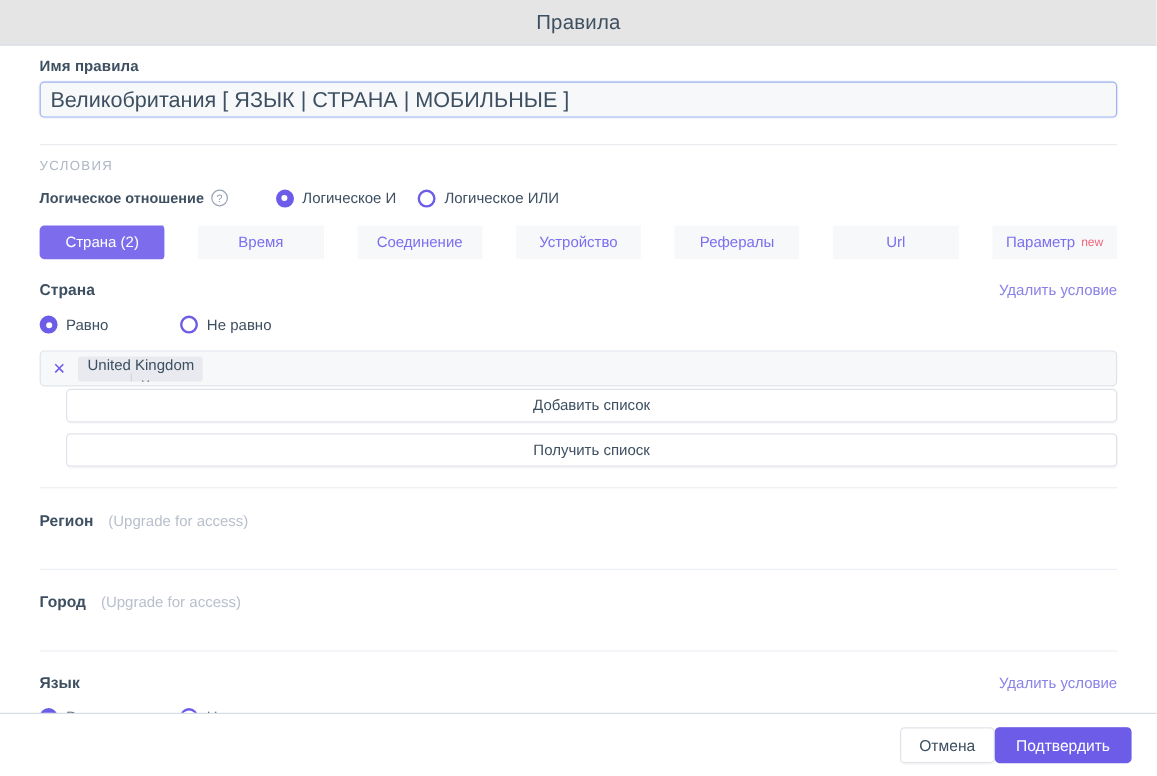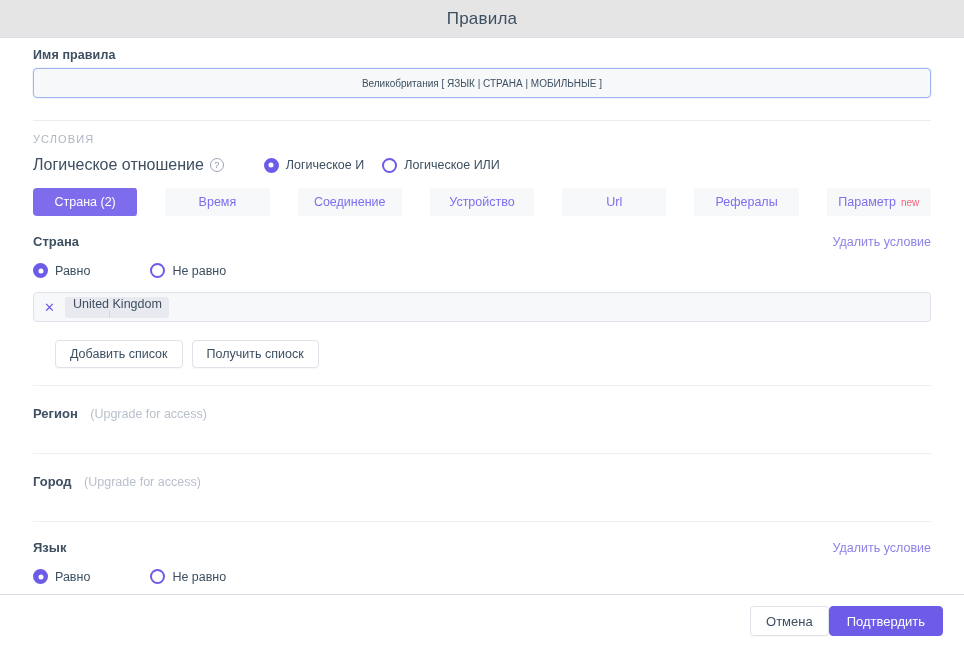--- a/index.html
+++ b/index.html
@@ -58,26 +58,25 @@
   }
 
   .rule-name-input {
     display: block;
     width: 898px;
     height: 30px;
     border: 1px solid #9eb3f0;
     border-radius: 4px;
     background: #f7f8fa;
     padding: 0 8px;
-    font-size: 10px;
+    font-size: 18px;
     color: #3d4f60;
     font-family: "Liberation Sans", "DejaVu Sans", sans-serif;
     outline: none;
     box-shadow: 0 0 0 1px rgba(120,140,230,0.10);
-    text-align: center;
   }
 
   .spacer-line {
     height: 1px;
     background: #e9ecf1;
     margin: 22px 0 0 0;
   }
 
   .section-caption {
     font-size: 11px;
@@ -89,22 +88,22 @@
 
   
   .logic-row {
     display: flex;
     align-items: center;
     gap: 0;
     margin-bottom: 13px;
     height: 20px;
   }
   .logic-label {
-    font-size: 16px;
-    font-weight: normal;
+    font-size: 12px;
+    font-weight: bold;
     color: #3d4f60;
   }
   .help-icon {
     display: inline-flex;
     align-items: center;
     justify-content: center;
     width: 14px;
     height: 14px;
     border: 1px solid #9aa4b4;
     border-radius: 50%;
@@ -266,22 +265,23 @@
     color: #3d4f60;
     cursor: pointer;
     line-height: 21px;
     height: 21px;
   }
 
   
   .btn-row {
     display: flex;
     gap: 9px;
-    margin-top: 18px;
+    margin-top: 2px;
     padding-left: 22px;
+    flex-direction: column;
   }
   .btn-secondary {
     height: 28px;
     padding: 0 14px;
     background: #ffffff;
     border: 1px solid #dfe3e9;
     border-radius: 4px;
     font-size: 12.5px;
     color: #3d4f60;
     cursor: pointer;
@@ -370,24 +370,24 @@
       <div class="tab">
         <span>Время</span>
       </div>
       <div class="tab">
         <span>Соединение</span>
       </div>
       <div class="tab">
         <span>Устройство</span>
       </div>
       <div class="tab">
+        <span>Рефералы</span>
+      </div>
+      <div class="tab">
         <span>Url</span>
-      </div>
-      <div class="tab">
-        <span>Рефералы</span>
       </div>
       <div class="tab">
         <span>Параметр</span>
         <span class="badge-new">new</span>
       </div>
     </div>
 
     <div class="cond-block">
       <div class="cond-head">
         <span class="cond-title">Страна</span>

